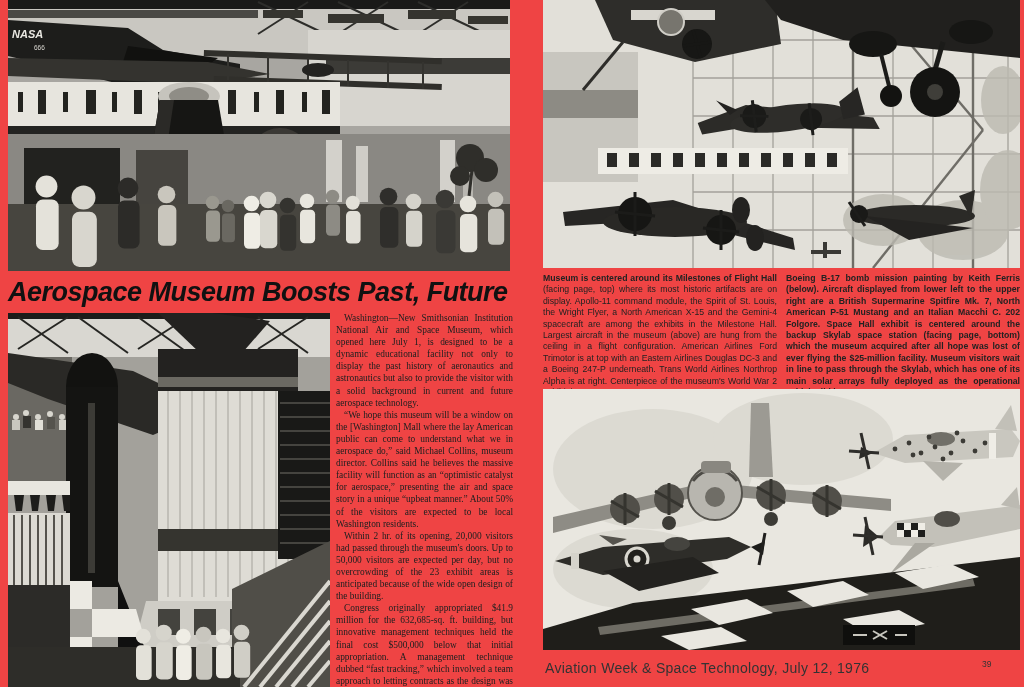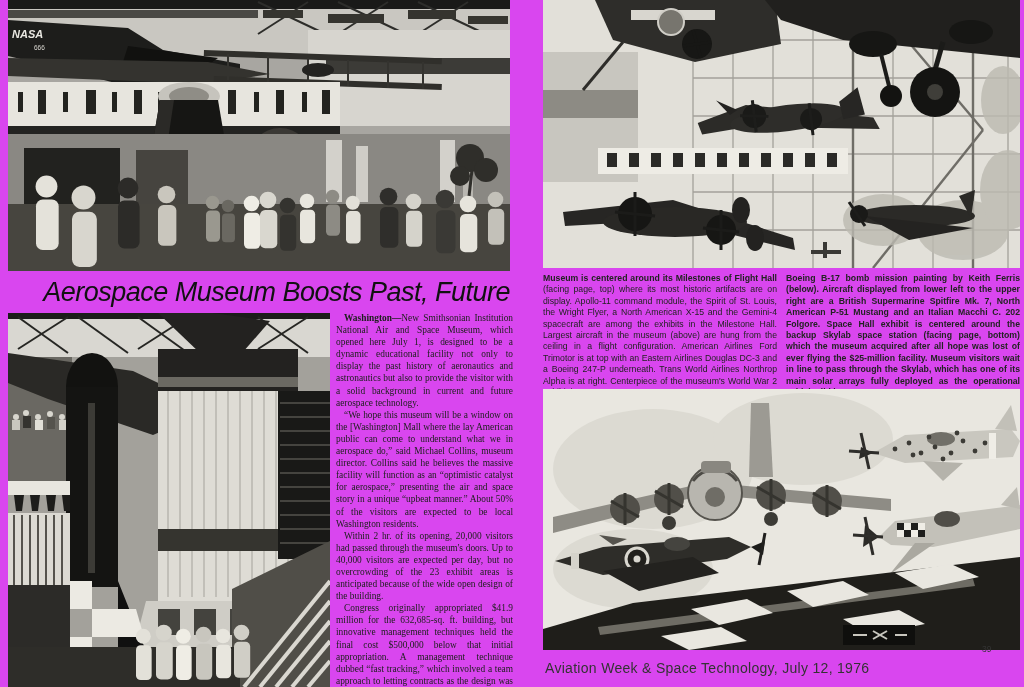--- a/index.html
+++ b/index.html
@@ -1,34 +1,34 @@
 <!DOCTYPE html>
 <html><head>
 <meta charset="utf-8">
 <style>
   html,body{margin:0;padding:0;background:#e8e6e1;}
-  .spread{position:relative;width:1024px;height:687px;background:#d946ef;overflow:hidden;
+  .spread{position:relative;width:1024px;height:687px;background:#ef4444;overflow:hidden;
           font-family:"Liberation Sans",sans-serif;color:#1a1a1a;}
   .photo{position:absolute;overflow:hidden;background:#b0aeaa;}
   .photo svg{display:block;}
   .headline{position:absolute;left:8px;top:272px;width:502px;height:40px;line-height:40px;
-            text-align:right;font-family:"Liberation Sans",sans-serif;font-weight:normal;
+            text-align:left;font-family:"Liberation Sans",sans-serif;font-weight:bold;
             font-style:italic;font-size:27px;letter-spacing:-0.5px;color:#111;white-space:nowrap;}
   .article{position:absolute;left:336px;top:312px;width:177px;
            font-family:"Liberation Serif",serif;font-size:9.4px;line-height:12.1px;
            text-align:justify;color:#202020;}
   .article p{margin:0;text-indent:8px;}
-  .article p b{font-weight:bold;margin-top:36px;}
+  .article p b{font-weight:normal;margin-top:36px;}
   .captions{position:absolute;left:543px;top:273px;width:477px;display:flex;gap:9px;}
   .cap{font-family:"Liberation Sans",sans-serif;font-size:8.7px;line-height:11.4px;
        text-align:justify;color:#222;}
   .cap.left{width:234px;}
   .cap.right{width:234px;font-weight:bold;}
   .footer-journal{position:absolute;left:545px;top:660px;font-size:14px;letter-spacing:0.3px;color:#333;}
-  .footer-page{position:absolute;left:982px;top:644px;font-size:8.5px;color:#333;}
+  .footer-page{position:absolute;left:982px;top:659px;font-size:8.5px;color:#333;}
 </style>
 </head>
 <body>
 
 <div class="spread">
 
   <div class="photo" style="left:8px;top:0;width:502px;height:271px;">
     <svg width="502" height="271" viewBox="0 0 502 271" xmlns="http://www.w3.org/2000/svg">
       <rect width="502" height="271" fill="#a8a6a1"></rect>
 
@@ -295,21 +295,21 @@
         <use href="#person1" fill="#c8c6be" transform="translate(188,314) scale(3.0)"></use>
         <use href="#person1" fill="#e8e6de" transform="translate(208,316) scale(2.8)"></use>
         <use href="#person1" fill="#d0cec6" transform="translate(226,312) scale(3.0)"></use>
       </g>
     </svg>
   </div>
 
   <div class="article">
     <p><b>Washington—</b><span>New Smithsonian Institution National Air and Space Museum, which opened here July 1, is designed to be a dynamic educational facility not only to display the past history of aeronautics and astronautics but also to provide the visitor with a solid background in current and future aerospace technology.</span></p>
     <p>“We hope this museum will be a window on the [Washington] Mall where the lay American public can come to understand what we in aerospace do,” said Michael Collins, museum director. Collins said he believes the massive facility will function as an “optimistic catalyst for aerospace,” presenting the air and space story in a unique “upbeat manner.” About 50% of the visitors are expected to be local Washington residents.</p>
-    <p>Within 2 hr. of its opening, 20,000 visitors had passed through the museum's doors. Up to 40,000 visitors are expected per day, but no overcrowding of the 23 exhibit areas is anticipated because of the wide open design of the building.</p>
+    <p>Within 2 hr. of its opening, 20,000 visitors had passed through the museum's doors. Up to 50,000 visitors are expected per day, but no overcrowding of the 23 exhibit areas is anticipated because of the wide open design of the building.</p>
     <p>Congress originally appropriated $41.9 million for the 632,685-sq. ft. building, but innovative management techniques held the final cost $500,000 below that initial appropriation. A management technique dubbed “fast tracking,” which involved a team approach to letting contracts as the design was being developed, saved 26 months in construction time, according to General Services Administration (GSA) estimates. GSA acted as a project manager over the Gilbane Building Co., Providence, R. I.; the architect</p>
   </div>
 
   <div class="photo" style="left:543px;top:0;width:477px;height:268px;background:#e2e0d9;">
     <svg width="477" height="268" viewBox="0 0 477 268" xmlns="http://www.w3.org/2000/svg">
       <rect width="477" height="268" fill="#e2e0d9"></rect>
 
       <g>
         <g stroke="#a3a19a" stroke-width="1.3">
           <line x1="150" y1="0" x2="150" y2="268"></line>

